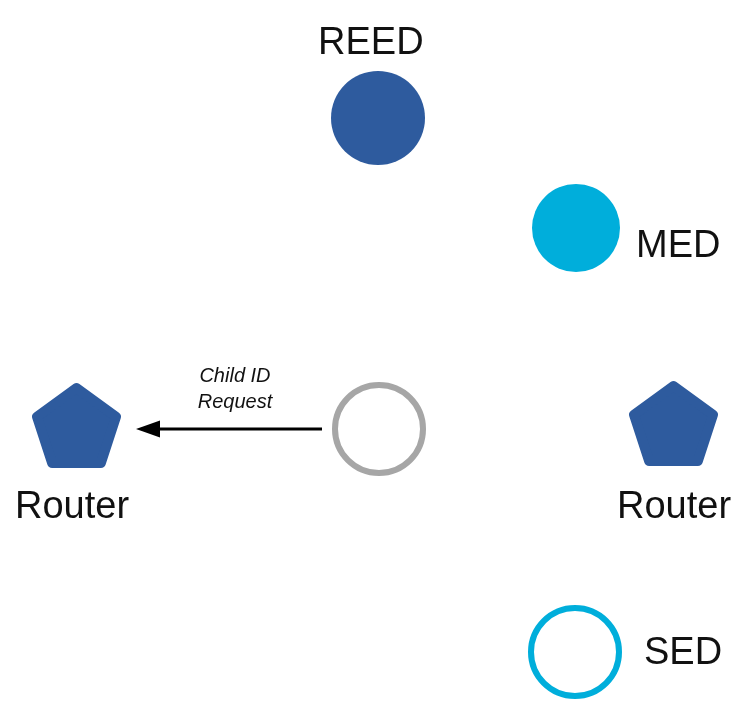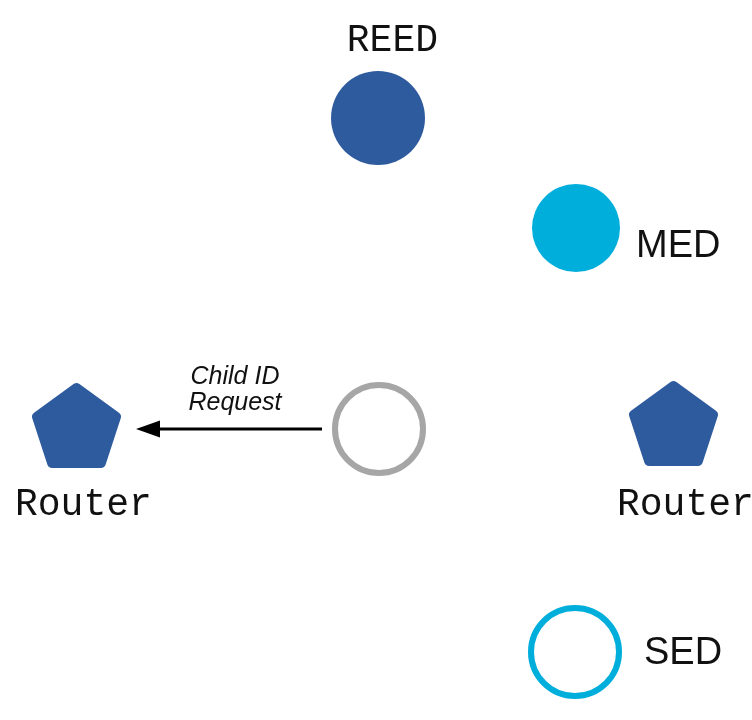--- a/index.html
+++ b/index.html
@@ -17,21 +17,21 @@
     color: var(--text, #111111);
   }
   .abs { position: absolute; }
 
   .node-label {
     font-size: 38px;
     line-height: 42px;
     color: var(--text, #111111);
     white-space: nowrap;
   }
-  .centered { text-align: right; font-family: Liberation Mono, monospace; }
+  .centered { text-align: left; }
 
   .circle-filled {
     border-radius: 50%;
   }
   .circle-outline {
     border-radius: 50%;
     background: #ffffff;
     box-sizing: border-box;
   }
 
@@ -46,21 +46,21 @@
   .router-right-label{ left: 617px; top: 484px; width: 122px; }
   .sed-label         { left: 644px; top: 630px; }
 
   .pentagon-left  { left: 29px;  top: 381px; }
   .pentagon-right { left: 626px; top: 379px; }
 
   .arrow-svg { left: 130px; top: 413px; }
 
   .arrow-label {
     left: 164px; top: 362px; width: 142px;
-    font-size: 25px;
+    font-size: 20px;
     line-height: 26px;
     font-style: italic;
     text-align: center;
     color: var(--text, #111111);
   }
 </style>
 </head>
 <body>
 
 <div id="canvas">

